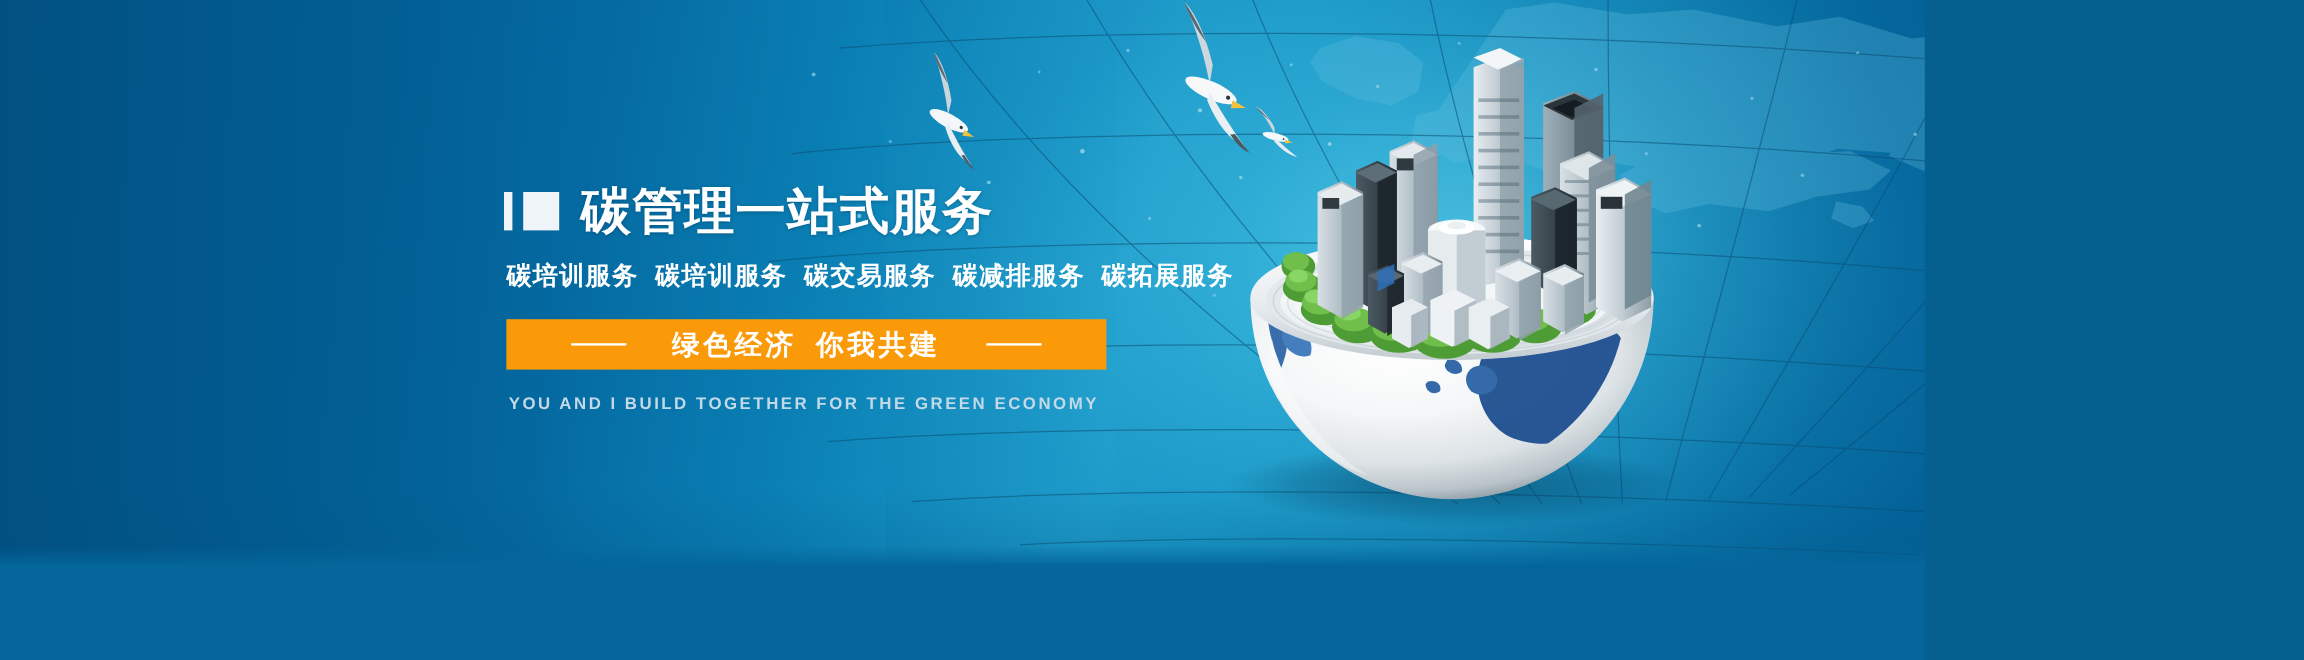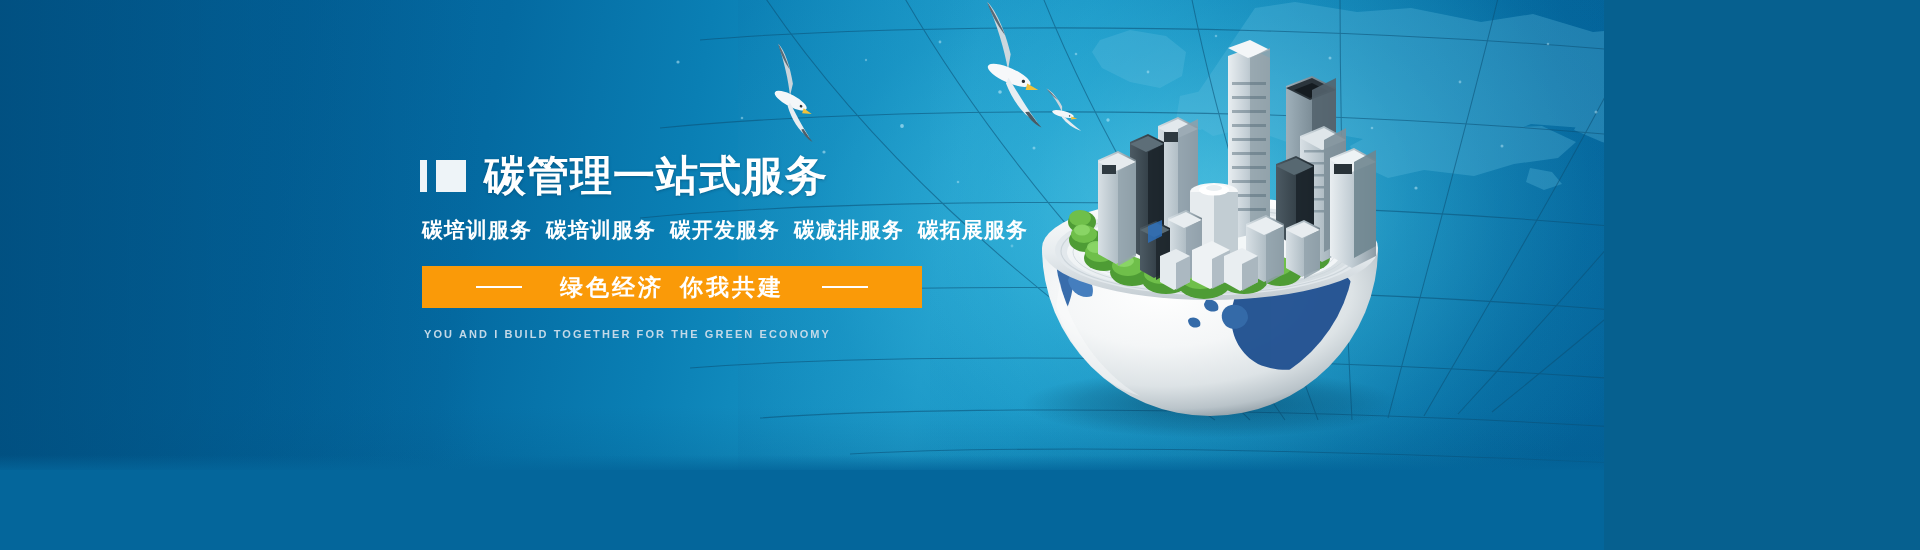--- a/index.html
+++ b/index.html
@@ -177,21 +177,21 @@
     font-weight: bold;
     color: #ffffff;
     letter-spacing: 3px;
     white-space: nowrap;
   }
   .slogan-text .sl-gap { display: inline-block; width: 16px; }
 
   .tagline {
     margin-top: 20px;
     margin-left: 4px;
-    font-size: 11px;
+    font-size: 14px;
     font-weight: bold;
     color: #c3d9e8;
     letter-spacing: 2.1px;
     white-space: nowrap;
   }
 </style>
 </head>
 <body>
 
 <div class="banner">
@@ -512,21 +512,21 @@
 
     <div class="title-row">
       <span class="title-marker">
         <span class="marker-bar"></span>
         <span class="marker-square"></span>
       </span>
       <h1 class="main-title">碳管理一站式服务</h1>
     </div>
 
     <div class="services">
-      <span class="svc">碳培训服务</span><span class="svc">碳培训服务</span><span class="svc">碳开发服务</span><span class="svc">碳减排服务</span><span class="svc">碳拓展服务</span>
+      <span class="svc">碳培训服务</span><span class="svc">碳培训服务</span><span class="svc">碳交易服务</span><span class="svc">碳减排服务</span><span class="svc">碳拓展服务</span>
     </div>
 
     <div class="slogan-bar">
       <span class="slogan-rule"></span>
       <span class="slogan-text"><span>绿色经济</span><span class="sl-gap"></span><span>你我共建</span></span>
       <span class="slogan-rule"></span>
     </div>
 
     <div class="tagline">YOU AND I BUILD TOGETHER FOR THE GREEN ECONOMY</div>
   </div>

